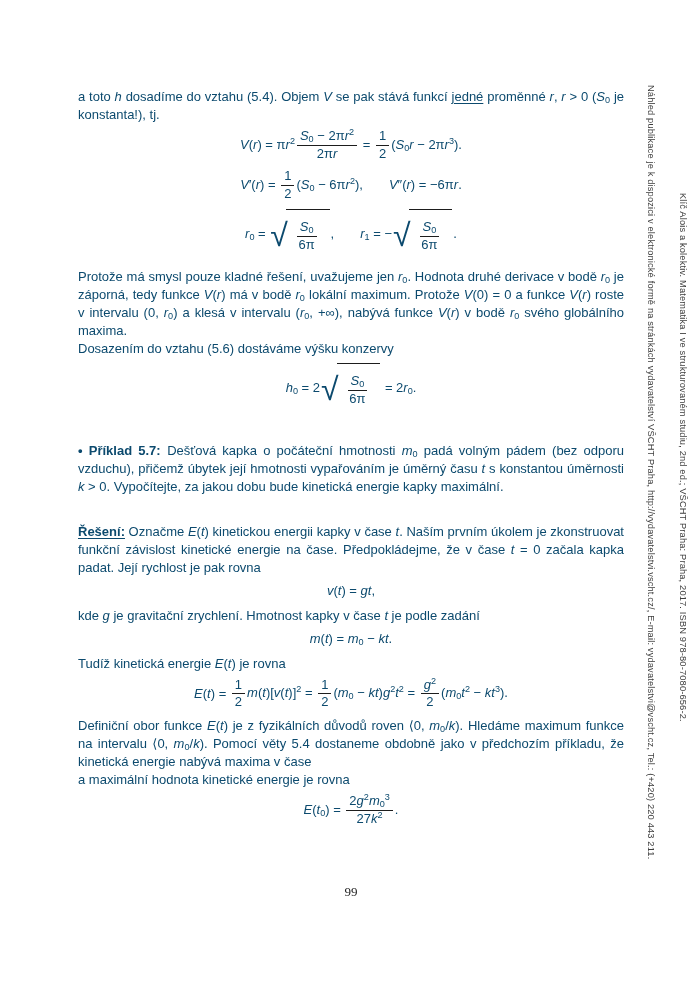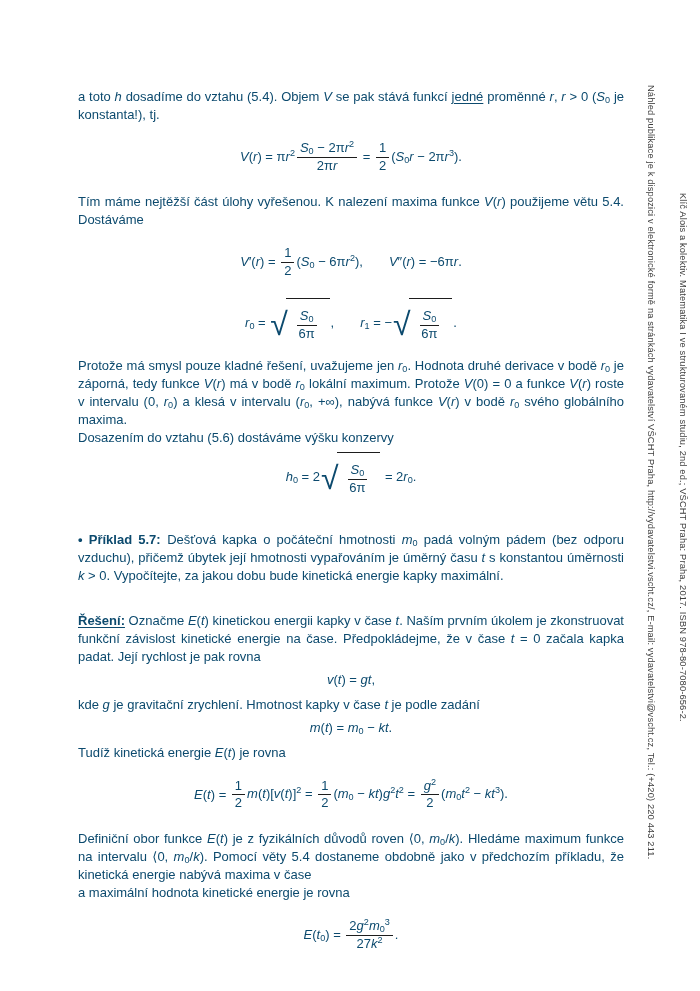--- a/index.html
+++ b/index.html
@@ -11,21 +11,21 @@
   }
   .para{margin:0;}
   .gap-top{margin-top:27px;}
   .formula{margin:5px 0 7px;text-align:center;white-space:nowrap;}
   i{font-style:italic;}
   u{text-decoration:underline;text-underline-offset:2px;}
   b{font-weight:bold;}
   sub,sup{line-height:0;font-size:0.7em;}
   sup{vertical-align:0.5em;}
   sub{vertical-align:-0.2em;}
-  .frac{display:inline-block;vertical-align:middle;text-align:center;padding:0 1px;margin:12px 1px;}
+  .frac{display:inline-block;vertical-align:middle;text-align:center;padding:0 1px;margin:0 1px;}
   .frac .num{display:block;border-bottom:1px solid #1d1d1d;padding:0 3px 1px;line-height:1.15;}
   .frac .den{display:block;padding-top:1px;line-height:1.15;}
   .sqrt{display:inline-flex;align-items:center;vertical-align:middle;margin:0 1px;}
   .sqrt .radical{font-size:32px;line-height:0.9;font-style:normal;margin-right:-2px;transform:translateY(1px);}
   .sqrt .rbody{border-top:1.3px solid #1d1d1d;padding:2px 4px 0 2px;display:inline-block;}
   .sqrt .rbody .frac{vertical-align:top;margin:8px;}
   .page-number{
     position:absolute;top:884px;left:78px;width:546px;text-align:center;
     font-family:"Liberation Serif","DejaVu Serif",serif;font-size:13px;color:#1d1d1d;
   }
@@ -37,21 +37,20 @@
   .side-availability{left:646px;top:85px;}
   .side-citation{left:678px;top:193px;}
 </style>
 </head>
 <body>
 
 <div class="page">
   <div class="content">
       <div class="para">a toto <i>h</i> dosadíme do vztahu (5.4). Objem <i>V</i> se pak stává funkcí <u>jedné</u> proměnné <i>r</i>, <i>r</i> &gt; 0 (<i>S</i><sub>0</sub> je konstanta!), tj.</div>
       <div class="formula"><span class="mtext"><i>V</i>(<i>r</i>) = π<i>r</i><sup>2</sup></span><span class="frac"><span class="num"><i>S</i><sub>0</sub> − 2π<i>r</i><sup>2</sup></span><span class="den">2π<i>r</i></span></span><span class="mtext"> = </span><span class="frac"><span class="num">1</span><span class="den">2</span></span><span class="mtext">(<i>S</i><sub>0</sub><i>r</i> − 2π<i>r</i><sup>3</sup>).</span></div>
-      <div class="para">Tím máme nejtěžší část úlohy vyřešenou. K nalezení maxima funkce <i>V</i>(<i>r</i>) použijeme větu 5.4. Dostáváme</div>
       <div class="formula"><span class="mtext"><i>V</i>′(<i>r</i>) = </span><span class="frac"><span class="num">1</span><span class="den">2</span></span><span class="mtext">(<i>S</i><sub>0</sub> − 6π<i>r</i><sup>2</sup>),  <i>V</i>″(<i>r</i>) = −6π<i>r</i>.</span></div>
       <div class="formula"><span class="mtext"><i>r</i><sub>0</sub> = </span><span class="sqrt">
           <span class="radical">√</span>
           <span class="rbody"><span class="frac"><span class="num"><i>S</i><sub>0</sub></span><span class="den">6π</span></span></span>
         </span><span class="mtext">,  <i>r</i><sub>1</sub> = −</span><span class="sqrt">
           <span class="radical">√</span>
           <span class="rbody"><span class="frac"><span class="num"><i>S</i><sub>0</sub></span><span class="den">6π</span></span></span>
         </span><span class="mtext">.</span></div>
       <div class="para">Protože má smysl pouze kladné řešení, uvažujeme jen <i>r</i><sub>0</sub>. Hodnota druhé derivace v bodě <i>r</i><sub>0</sub> je záporná, tedy funkce <i>V</i>(<i>r</i>) má v bodě <i>r</i><sub>0</sub> lokální maximum. Protože <i>V</i>(0) = 0 a funkce <i>V</i>(<i>r</i>) roste v intervalu (0, <i>r</i><sub>0</sub>) a klesá v intervalu (<i>r</i><sub>0</sub>, +∞), nabývá funkce <i>V</i>(<i>r</i>) v bodě <i>r</i><sub>0</sub> svého globálního maxima.</div>
       <div class="para">Dosazením do vztahu (5.6) dostáváme výšku konzervy</div>
@@ -63,15 +62,16 @@
       <div class="para gap-top"><b><u>Řešení:</u></b> Označme <i>E</i>(<i>t</i>) kinetickou energii kapky v čase <i>t</i>. Naším prvním úkolem je zkonstruovat funkční závislost kinetické energie na čase. Předpokládejme, že v čase <i>t</i> = 0 začala kapka padat. Její rychlost je pak rovna</div>
       <div class="formula"><span class="mtext"><i>v</i>(<i>t</i>) = <i>gt</i>,</span></div>
       <div class="para">kde <i>g</i> je gravitační zrychlení. Hmotnost kapky v čase <i>t</i> je podle zadání</div>
       <div class="formula"><span class="mtext"><i>m</i>(<i>t</i>) = <i>m</i><sub>0</sub> − <i>kt</i>.</span></div>
       <div class="para">Tudíž kinetická energie <i>E</i>(<i>t</i>) je rovna</div>
       <div class="formula"><span class="mtext"><i>E</i>(<i>t</i>) = </span><span class="frac"><span class="num">1</span><span class="den">2</span></span><span class="mtext"><i>m</i>(<i>t</i>)[<i>v</i>(<i>t</i>)]<sup>2</sup> = </span><span class="frac"><span class="num">1</span><span class="den">2</span></span><span class="mtext">(<i>m</i><sub>0</sub> − <i>kt</i>)<i>g</i><sup>2</sup><i>t</i><sup>2</sup> = </span><span class="frac"><span class="num"><i>g</i><sup>2</sup></span><span class="den">2</span></span><span class="mtext">(<i>m</i><sub>0</sub><i>t</i><sup>2</sup> − <i>kt</i><sup>3</sup>).</span></div>
       <div class="para">Definiční obor funkce <i>E</i>(<i>t</i>) je z fyzikálních důvodů roven ⟨0, <i>m</i><sub>0</sub>/<i>k</i>). Hledáme maximum funkce na intervalu ⟨0, <i>m</i><sub>0</sub>/<i>k</i>). Pomocí věty 5.4 dostaneme obdobně jako v předchozím příkladu, že kinetická energie nabývá maxima v čase</div>
       <div class="para">a maximální hodnota kinetické energie je rovna</div>
       <div class="formula"><span class="mtext"><i>E</i>(<i>t</i><sub>0</sub>) = </span><span class="frac"><span class="num">2<i>g</i><sup>2</sup><i>m</i><sub>0</sub><sup>3</sup></span><span class="den">27<i>k</i><sup>2</sup></span></span><span class="mtext">.</span></div>
     </div>
+  <div class="page-number">99</div>
   <div class="side-text side-availability">Náhled publikace je k dispozici v elektronické formě na stránkách vydavatelství VŠCHT Praha, http://vydavatelstvi.vscht.cz/, E-mail: vydavatelstvi@vscht.cz, Tel.: (+420) 220 443 211.</div>
   <div class="side-text side-citation">Klíč Alois a kolektiv. Matematika I ve strukturovaném studiu, 2nd ed.; VŠCHT Praha: Praha, 2017. ISBN 978-80-7080-656-2.</div>
 </div>
 
 </body></html>

